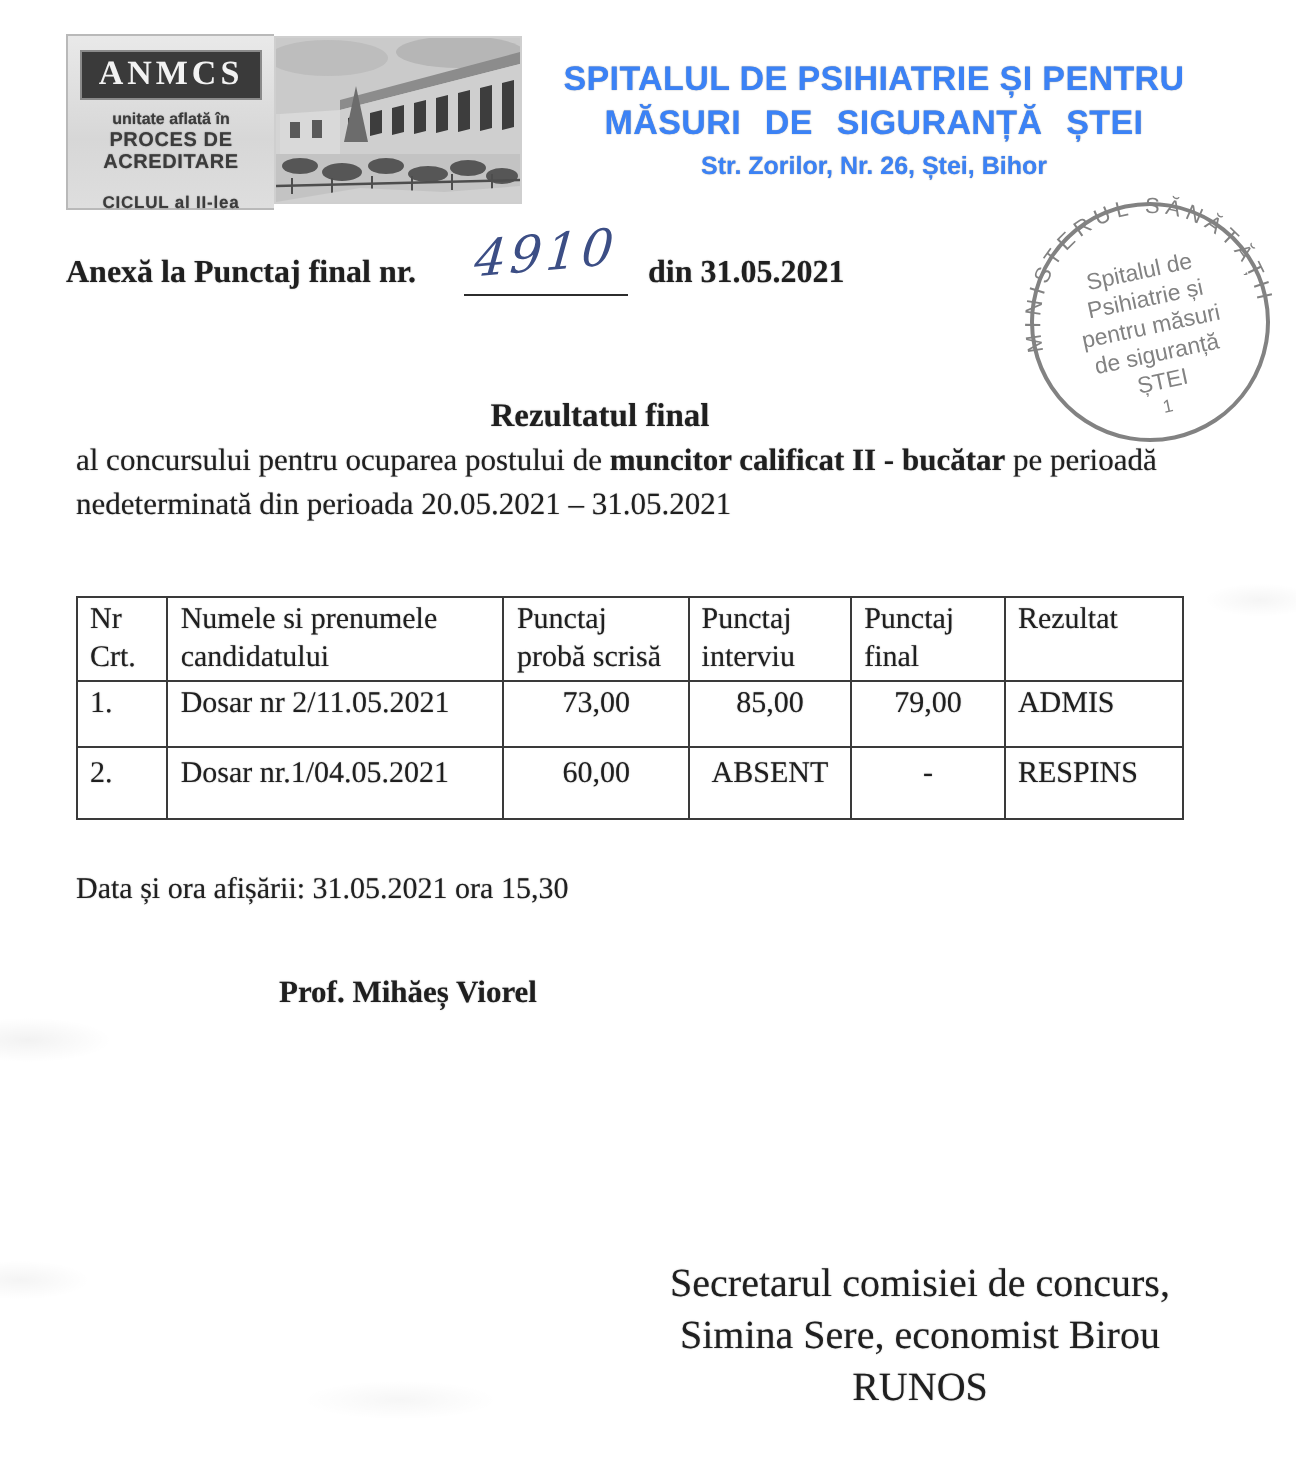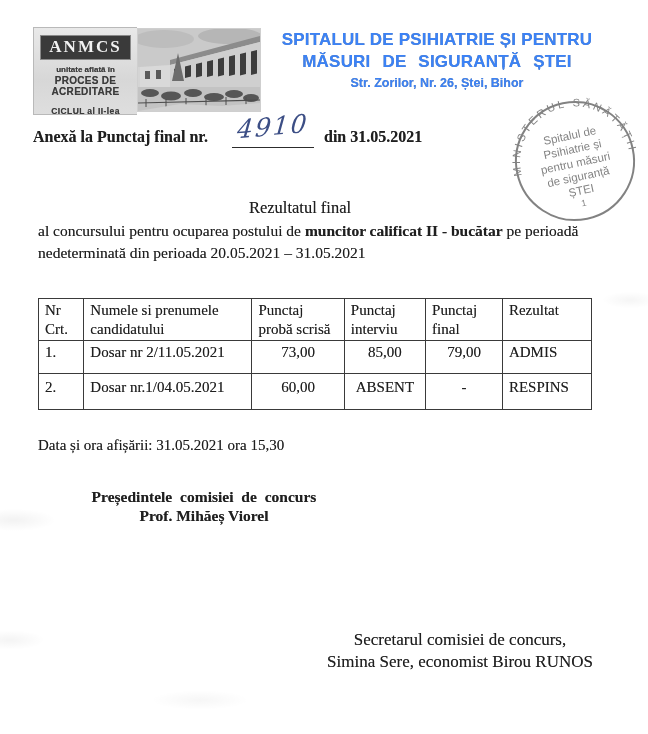--- a/index.html
+++ b/index.html
@@ -22,21 +22,21 @@
     content:"";position:absolute;inset:0;pointer-events:none;
     background:
       radial-gradient(60px 16px at 14px 520px, rgba(0,0,0,.05), transparent 70%),
       radial-gradient(50px 14px at 10px 640px, rgba(0,0,0,.045), transparent 70%),
       radial-gradient(70px 14px at 200px 700px, rgba(0,0,0,.035), transparent 70%),
       radial-gradient(40px 12px at 630px 300px, rgba(0,0,0,.04), transparent 70%);
   }
   .scan{ text-shadow:0 0 .6px rgba(30,30,30,.55); }
 
   
-  .logo-strip{position:absolute;left:33px;top:27px;display:flex;filter:blur(.2px);}
+  .logo-strip{position:absolute;left:33px;top:17px;display:flex;filter:blur(.2px);}
   .anmcs-panel{
     width:104px;height:88px;
     background:linear-gradient(180deg,#e9e9e9 0%,#d7d7d7 60%,#dedede 100%);
     border:1px solid #b9b9b9;border-right:none;
     text-align:center;font-family:"Liberation Sans","DejaVu Sans",sans-serif;
     padding-top:7px;color:#3c3c3c;
   }
   .anmcs-box{
     display:inline-block;background:#3a3a3a;color:#f2f2f2;
     font-family:"Liberation Serif",serif;font-weight:bold;font-size:17px;
@@ -68,21 +68,21 @@
     transform:rotate(-5deg) skewX(-10deg);letter-spacing:2px;
   }
   .annex-underline{position:absolute;left:232px;top:147px;width:82px;height:0;
     border-bottom:1.6px solid #2c2c2c;}
 
   
   .stamp{position:absolute;left:506px;top:95px;opacity:.92;}
 
   
   .doc-title{position:absolute;left:0;top:198px;width:600px;text-align:center;
-    font-size:16.5px;font-weight:normal;}
+    font-size:16.5px;font-weight:bold;}
   .body-par{position:absolute;left:38px;top:220px;width:575px;font-size:15.5px;line-height:1.4;}
 
   
   .result-table{
     position:absolute;left:38px;top:298px;width:554px;
     border-collapse:collapse;font-size:15px;
   }
   .result-table th,.result-table td{
     border:1.4px solid var(--line);vertical-align:top;
     padding:2px 6px 1px;font-weight:normal;text-align:left;
@@ -92,21 +92,21 @@
   .result-table tr.r1 td{height:33px;}
   .result-table tr.r2 td{height:36px;padding-top:4px;}
   .result-table td.num{text-align:center;}
 
   
   .date-line{position:absolute;left:38px;top:437px;font-size:15px;}
   .president{position:absolute;left:58px;top:487px;width:292px;text-align:center;
     font-size:15.5px;font-weight:bold;line-height:1.25;}
   .president .title{word-spacing:4px;}
   .secretary{position:absolute;left:310px;top:629px;width:300px;text-align:center;
-    font-size:17px;line-height:1.3;}
+    font-size:20px;line-height:1.3;}
 </style>
 </head>
 <body>
 
 <div class="logo-strip">
   <div class="anmcs-panel">
     <div class="anmcs-box">ANMCS</div>
     <div class="anmcs-line1 scan">unitate aflată în</div>
     <div class="anmcs-line2 scan">PROCES DE ACREDITARE</div>
     <div class="anmcs-line3 scan">CICLUL al II-lea</div>
@@ -236,20 +236,19 @@
       <td class="num">ABSENT</td>
       <td class="num">-</td>
       <td>RESPINS</td>
     </tr>
   </tbody>
 </table>
 
 <div class="date-line scan">Data și ora afișării: 31.05.2021 ora 15,30</div>
 
 <div class="president scan">
-  <div class="title">Președintele comisiei de concurs</div>
   <div>Prof. Mihăeș Viorel</div>
 </div>
 
 <div class="secretary scan">
   <div>Secretarul comisiei de concurs,</div>
   <div>Simina Sere, economist Birou RUNOS</div>
 </div>
 
 </body></html>

